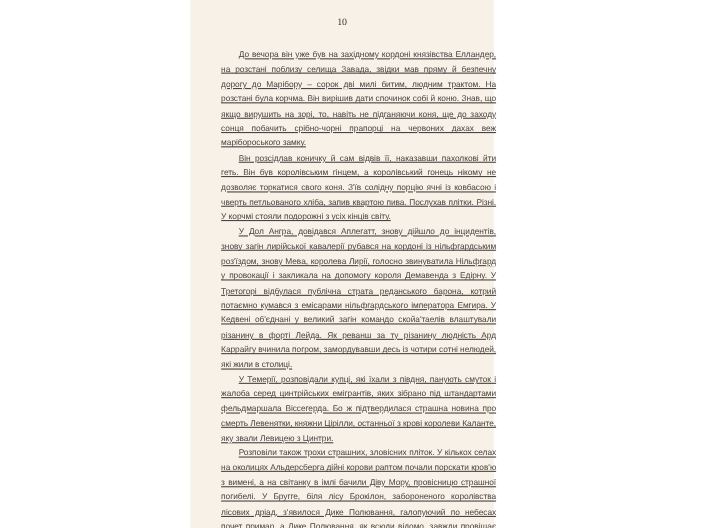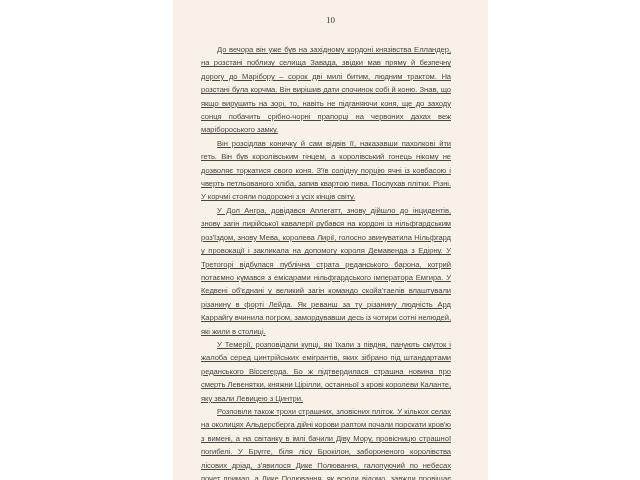--- a/index.html
+++ b/index.html
@@ -1,20 +1,20 @@
 <!DOCTYPE html>
 <html><head>
   <meta charset="utf-8">
   <style>
     html, body { margin: 0; padding: 0; }
     body {
       width: 640px; height: 480px; background: #ffffff; position: relative; overflow: hidden;
     }
     .page {
-      position: absolute; left: 173px; top: 0; width: 315px; height: 480px;
+      position: absolute; left: 173px; top: 0; width: 276px; height: 480px;
       background: #f7f1e8;
     }
     .page-number {
       position: absolute; left: 0; width: 100%; top: 15px; text-align: center;
       font-family: "Liberation Serif", serif; font-size: 9px; color: #3a3530;
     }
     .text {
       position: absolute; left: 28px; top: 43px; width: 250px;
       font-family: "Liberation Sans", sans-serif; font-size: 7.6px; line-height: 13.4px;
       color: #4a4541; text-align: justify; letter-spacing: -0.05px;
@@ -23,16 +23,16 @@
   </style>
 </head>
 <body>
 
 <div class="page">
   <div class="page-number">10</div>
   <div class="text">
     <p>До вечора він уже був на західному кордоні князівства Елландер, на розстані поблизу селища Завада, звідки мав пряму й безпечну дорогу до Марібору – сорок дві милі битим, людним трактом. На розстані була корчма. Він вирішив дати спочинок собі й коню. Знав, що якщо вирушить на зорі, то, навіть не підганяючи коня, ще до заходу сонця побачить срібно-чорні прапорці на червоних дахах веж марібороського замку.</p>
     <p>Він розсідлав коничку й сам відвів її, наказавши пахолкові йти геть. Він був королівським гінцем, а королівський гонець нікому не дозволяє торкатися свого коня. З'їв солідну порцію ячні із ковбасою і чверть петльованого хліба, запив квартою пива. Послухав плітки. Різні. У корчмі стояли подорожні з усіх кінців світу.</p>
     <p>У Дол Ангра, довідався Аплегатт, знову дійшло до інцидентів, знову загін лирійської кавалерії рубався на кордоні із нільфгардським роз'їздом, знову Мева, королева Лирії, голосно звинуватила Нільфгард у провокації і закликала на допомогу короля Демавенда з Едірну. У Третогорі відбулася публічна страта реданського барона, котрий потаємно кумався з емісарами нільфгардського імператора Емгира. У Кедвені об'єднані у великий загін командо скойа'таелів влаштували різанину в форті Лейда. Як реванш за ту різанину людність Ард Каррайгу вчинила погром, замордувавши десь із чотири сотні нелюдей, які жили в столиці.</p>
-    <p>У Темерії, розповідали купці, які їхали з півдня, панують смуток і жалоба серед цинтрійських емігрантів, яких зібрано під штандартами реданського Віссегерда. Бо ж підтвердилася страшна новина про смерть Левенятки, княжни Цірілли, останньої з крові королеви Каланте, яку звали Левицею з Цинтри.</p>
+    <p>У Темерії, розповідали купці, які їхали з півдня, панують смуток і жалоба серед цинтрійських емігрантів, яких зібрано під штандартами фельдмаршала Віссегерда. Бо ж підтвердилася страшна новина про смерть Левенятки, княжни Цірілли, останньої з крові королеви Каланте, яку звали Левицею з Цинтри.</p>
     <p>Розповіли також трохи страшних, зловісних пліток. У кількох селах на околицях Альдерсберга дійні корови раптом почали порскати кров'ю з вимені, а на світанку в імлі бачили Діву Мору, провісницю страшної погибелі. У Бругге, біля лісу Брокілон, забороненого королівства лісових дріад, з'явилося Дике Полювання, галопуючий по небесах почет примар, а Дике Полювання, як всюди відомо, завжди провіщає війну. З півострова Бремерворд бачили корабель-привид, а на борту його – примару: чорного рицаря у шоломі, оздобленому крилами хижого птаха...</p>
   </div>
 </div>
 
 </body></html>

